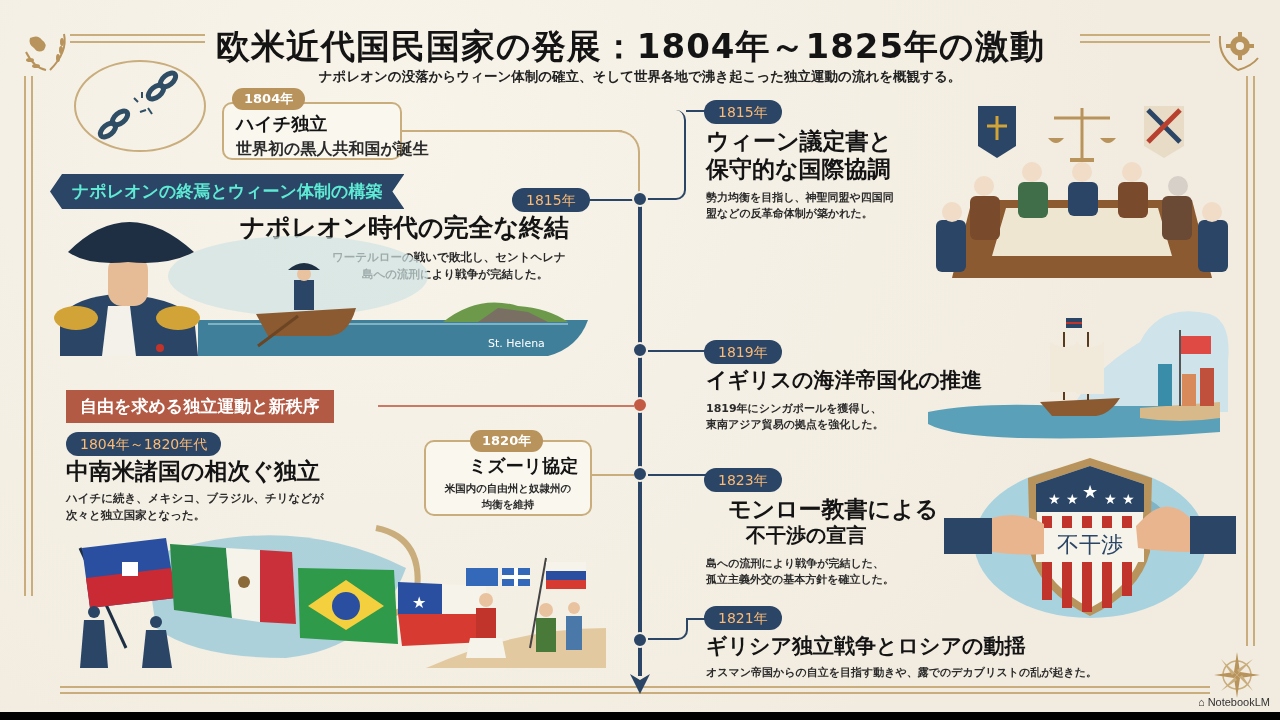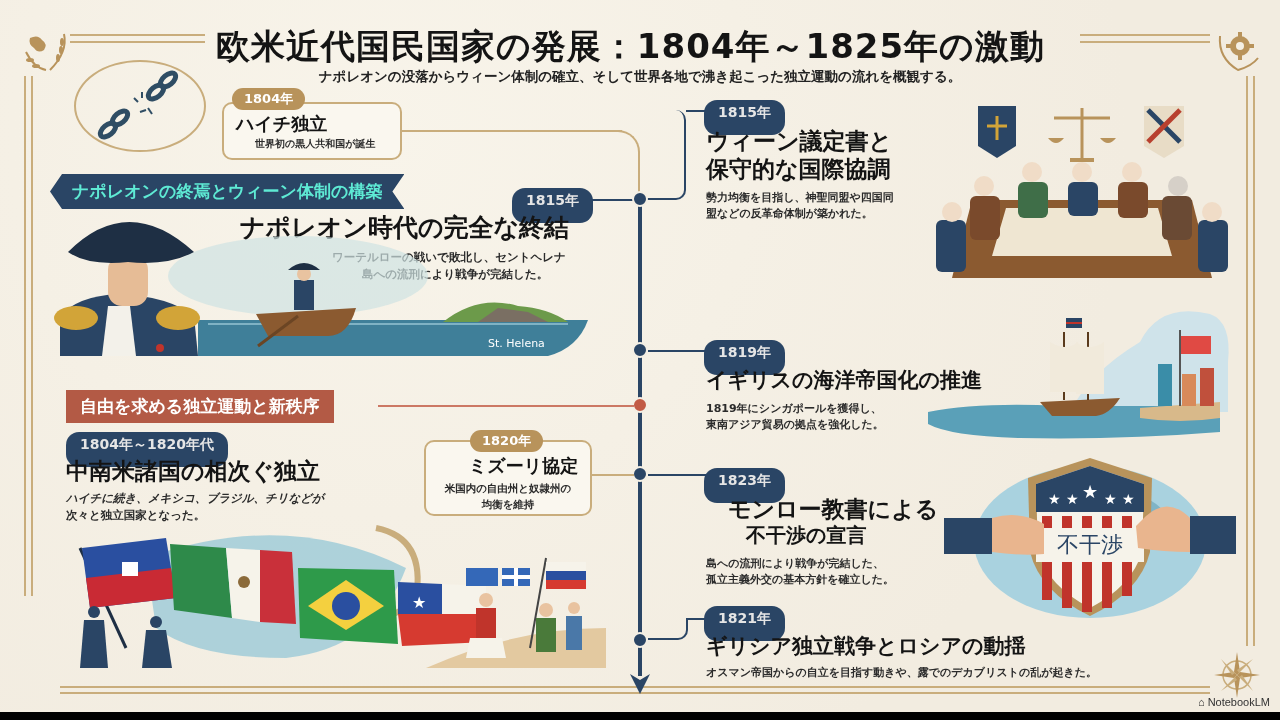--- a/index.html
+++ b/index.html
@@ -27,22 +27,22 @@
     position: absolute; left: 0; top: 68px; width: 1280px; text-align: center;
     font-size: 13.5px; font-weight: bold; color: #222;
   }
 
   
   .badge-gold {
     position: absolute; background: #b8935b; color: #fff; font-size: 13px; font-weight: bold;
     border-radius: 12px; padding: 2px 12px; height: 22px; line-height: 18px;
   }
   .badge-navy {
-    position: absolute; background: #2a4565; color: #e5e5e5; font-size: 14px; font-weight: bold;
-    border-radius: 13px; padding: 2px 14px; height: 35px; line-height: 20px;
+    position: absolute; background: #2a4565; color: #fdba74; font-size: 14px; font-weight: normal;
+    border-radius: 13px; padding: 2px 14px; height: 24px; line-height: 20px;
   }
 
   .callout {
     position: absolute; border: 2px solid #c9ad7c; border-radius: 10px; background: #faf7ef;
   }
 
   .h-big { position: absolute; font-weight: bold; color: #141414; line-height: 1.15; }
   .body-text { position: absolute; font-size: 12px; font-weight: bold; color: #2b2b2b; line-height: 1.45; }
 
   .ribbon-navy {
@@ -132,21 +132,21 @@
           <line x1="66" y1="30" x2="66" y2="36"></line>
         <line x1="64" y1="50" x2="70" y2="48"></line>
           <line x1="72" y1="46" x2="76" y2="52"></line>
       </g>
     </svg>
   </div>
 
   <div class="callout" style="left:222px; top:102px; width:180px; height:58px;"></div>
   <div class="badge-gold" style="left:232px; top:88px;">1804年</div>
   <div class="h-big" style="left:236px; top:114px; font-size:18px;">ハイチ独立</div>
-  <div class="body-text" style="left:236px; top:137px; font-size:10px;margin-left:19px;">世界初の黒人共和国が誕生</div>
+  <div class="body-text" style="left:236px; top:137px; font-size:16px;">世界初の黒人共和国が誕生</div>
   <div class="connector gold" style="left:402px; top:130px; width:220px;"></div>
   <div style="position:absolute; left:600px; top:130px; width:40px; height:70px; border-top:2px solid #c9ad7c; border-right:2px solid #c9ad7c; border-top-right-radius:22px;"></div>
 
   <div class="ribbon-navy" style="left:50px; top:174px;">ナポレオンの終焉とウィーン体制の構築</div>
 
   <div class="badge-navy" style="left:512px; top:188px;">1815年</div>
   <div class="connector" style="left:576px; top:199px; width:64px;"></div>
   <div class="h-big" style="left:240px; top:214px; font-size:25px;">ナポレオン時代の完全な終結</div>
   <div class="body-text" style="left:332px; top:249px; font-size:11.5px;">ワーテルローの戦いで敗北し、セントヘレナ</div>
   <div class="body-text" style="left:362px; top:266px; font-size:11.5px;">島への流刑により戦争が完結した。</div>
@@ -245,21 +245,21 @@
     <path d="M156 40 Q170 50 184 40 L184 92 L156 92Z" fill="#f1eadb"></path>
     <rect x="146" y="16" width="16" height="10" fill="#2a4565"></rect>
     <line x1="146" y1="21" x2="162" y2="21" stroke="#c0342b" stroke-width="2"></line>
   </svg>
 
   <div class="ribbon-rust" style="left:66px; top:390px;">自由を求める独立運動と新秩序</div>
   <div class="connector rust" style="left:378px; top:405px; width:256px; opacity:0.8;"></div>
 
   <div class="badge-navy" style="left:66px; top:432px;">1804年～1820年代</div>
   <div class="h-big" style="left:66px; top:458px; font-size:23px;">中南米諸国の相次ぐ独立</div>
-  <div class="body-text" style="left:66px; top:490px; font-size:11.5px;font-style:italic;">ハイチに続き、メキシコ、ブラジル、チリなどが</div>
+  <div class="body-text" style="left:66px; top:490px; font-size:11.5px;">ハイチに続き、メキシコ、ブラジル、チリなどが</div>
   <div class="body-text" style="left:66px; top:507px; font-size:11.5px;">次々と独立国家となった。</div>
 
   <div class="callout" style="left:424px; top:440px; width:168px; height:76px;"></div>
   <div class="badge-gold" style="left:470px; top:430px;">1820年</div>
   <div class="h-big" style="left:424px; top:456px; width:168px; text-align:center; font-size:18px;padding-left:31px;">ミズーリ協定</div>
   <div class="body-text" style="left:424px; top:481px; width:168px; text-align:center; font-size:10.5px;">米国内の自由州と奴隷州の</div>
   <div class="body-text" style="left:424px; top:497px; width:168px; text-align:center; font-size:10.5px;">均衡を維持</div>
   <div class="connector gold" style="left:592px; top:474px; width:42px;"></div>
 
   <svg class="illus" style="left:46px; top:518px;" width="560" height="160" viewBox="0 0 560 160">

